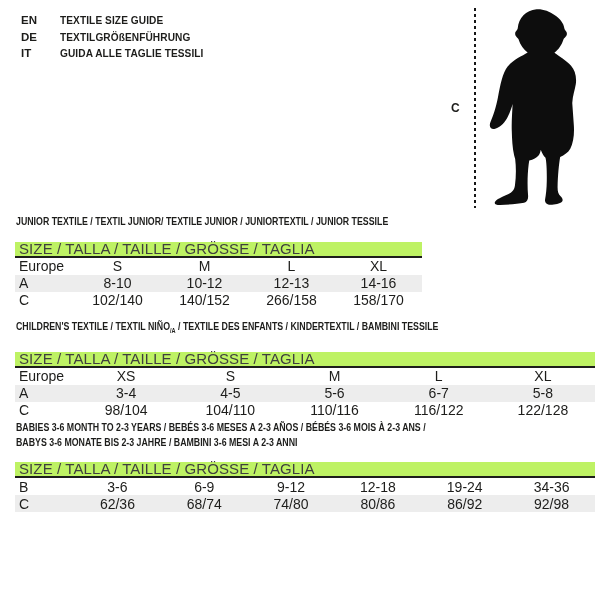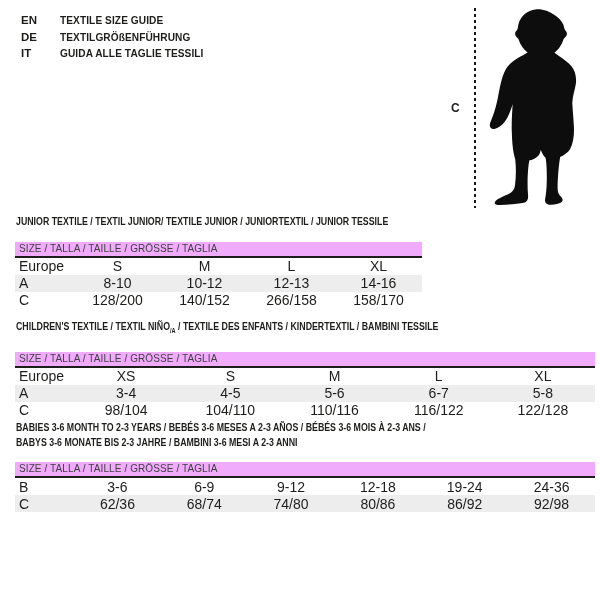--- a/index.html
+++ b/index.html
@@ -22,22 +22,22 @@
   .baby-svg{position:absolute;left:489px;top:4px;}
 
   
   .size-table{position:absolute;left:15px;}
   .tbl-junior{top:214px;width:407px;}
   .tbl-children{top:319px;width:580px;}
   .tbl-babies{top:420px;width:580px;}
   .tbl-title{font-size:11px;font-weight:bold;white-space:nowrap;margin:0 0 13px 1px;
     transform:scaleX(.8);transform-origin:0 50%;line-height:14.5px;}
   .tbl-title sub{font-size:7px;}
-  .tbl-header{background:#f0abfc;border-bottom:2px solid #1d1d1b;height:14px;line-height:14px;
-    padding-left:4px;font-size:10px;color:#3f3f3e;letter-spacing:.1px;}
+  .tbl-header{background:#bef264;border-bottom:2px solid #1d1d1b;height:14px;line-height:14px;
+    padding-left:4px;font-size:15px;color:#3f3f3e;letter-spacing:.1px;}
   .tbl-row{display:flex;height:17px;align-items:center;font-size:14px;}
   .tbl-row.alt{background:#ededed;}
   .row-label{width:55px;padding-left:4px;}
   .cell{flex:1;text-align:center;}
 
   
   .legend{position:absolute;left:20px;top:531px;}
   .legend-line{font-weight:bold;font-size:11px;line-height:18.6px;white-space:nowrap;
     transform:scaleX(.8);transform-origin:0 50%;}
 </style>
@@ -120,21 +120,21 @@
     </div>
     <div class="tbl-row alt">
       <span class="row-label">A</span>
       <span class="cell">8-10</span>
       <span class="cell">10-12</span>
       <span class="cell">12-13</span>
       <span class="cell">14-16</span>
     </div>
     <div class="tbl-row">
       <span class="row-label">C</span>
-      <span class="cell">128/200</span>
+      <span class="cell">102/140</span>
       <span class="cell">140/152</span>
       <span class="cell">266/158</span>
       <span class="cell">158/170</span>
     </div>
   </div>
 
   <div class="size-table tbl-children">
     <div class="tbl-title"><span>CHILDREN'S TEXTILE / TEXTIL NIÑO</span><sub>/A</sub><span> / TEXTILE DES ENFANTS / KINDERTEXTIL / BAMBINI TESSILE</span></div>
     <div class="tbl-header">SIZE / TALLA / TAILLE / GRÖSSE / TAGLIA</div>
     <div class="tbl-row">
@@ -169,21 +169,21 @@
       <div>BABYS 3-6 MONATE BIS 2-3 JAHRE / BAMBINI 3-6 MESI A 2-3 ANNI</div>
     </div>
     <div class="tbl-header">SIZE / TALLA / TAILLE / GRÖSSE / TAGLIA</div>
     <div class="tbl-row">
       <span class="row-label">B</span>
       <span class="cell">3-6</span>
       <span class="cell">6-9</span>
       <span class="cell">9-12</span>
       <span class="cell">12-18</span>
       <span class="cell">19-24</span>
-      <span class="cell">24-36</span>
+      <span class="cell">34-36</span>
     </div>
     <div class="tbl-row alt">
       <span class="row-label">C</span>
       <span class="cell">62/36</span>
       <span class="cell">68/74</span>
       <span class="cell">74/80</span>
       <span class="cell">80/86</span>
       <span class="cell">86/92</span>
       <span class="cell">92/98</span>
     </div>

